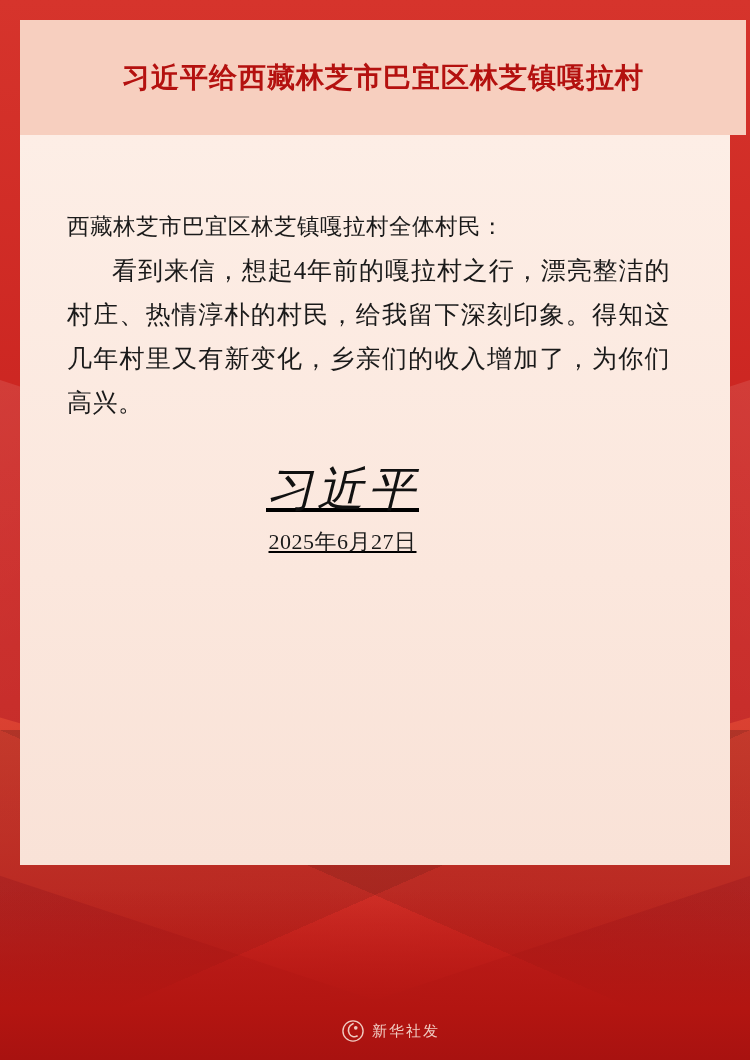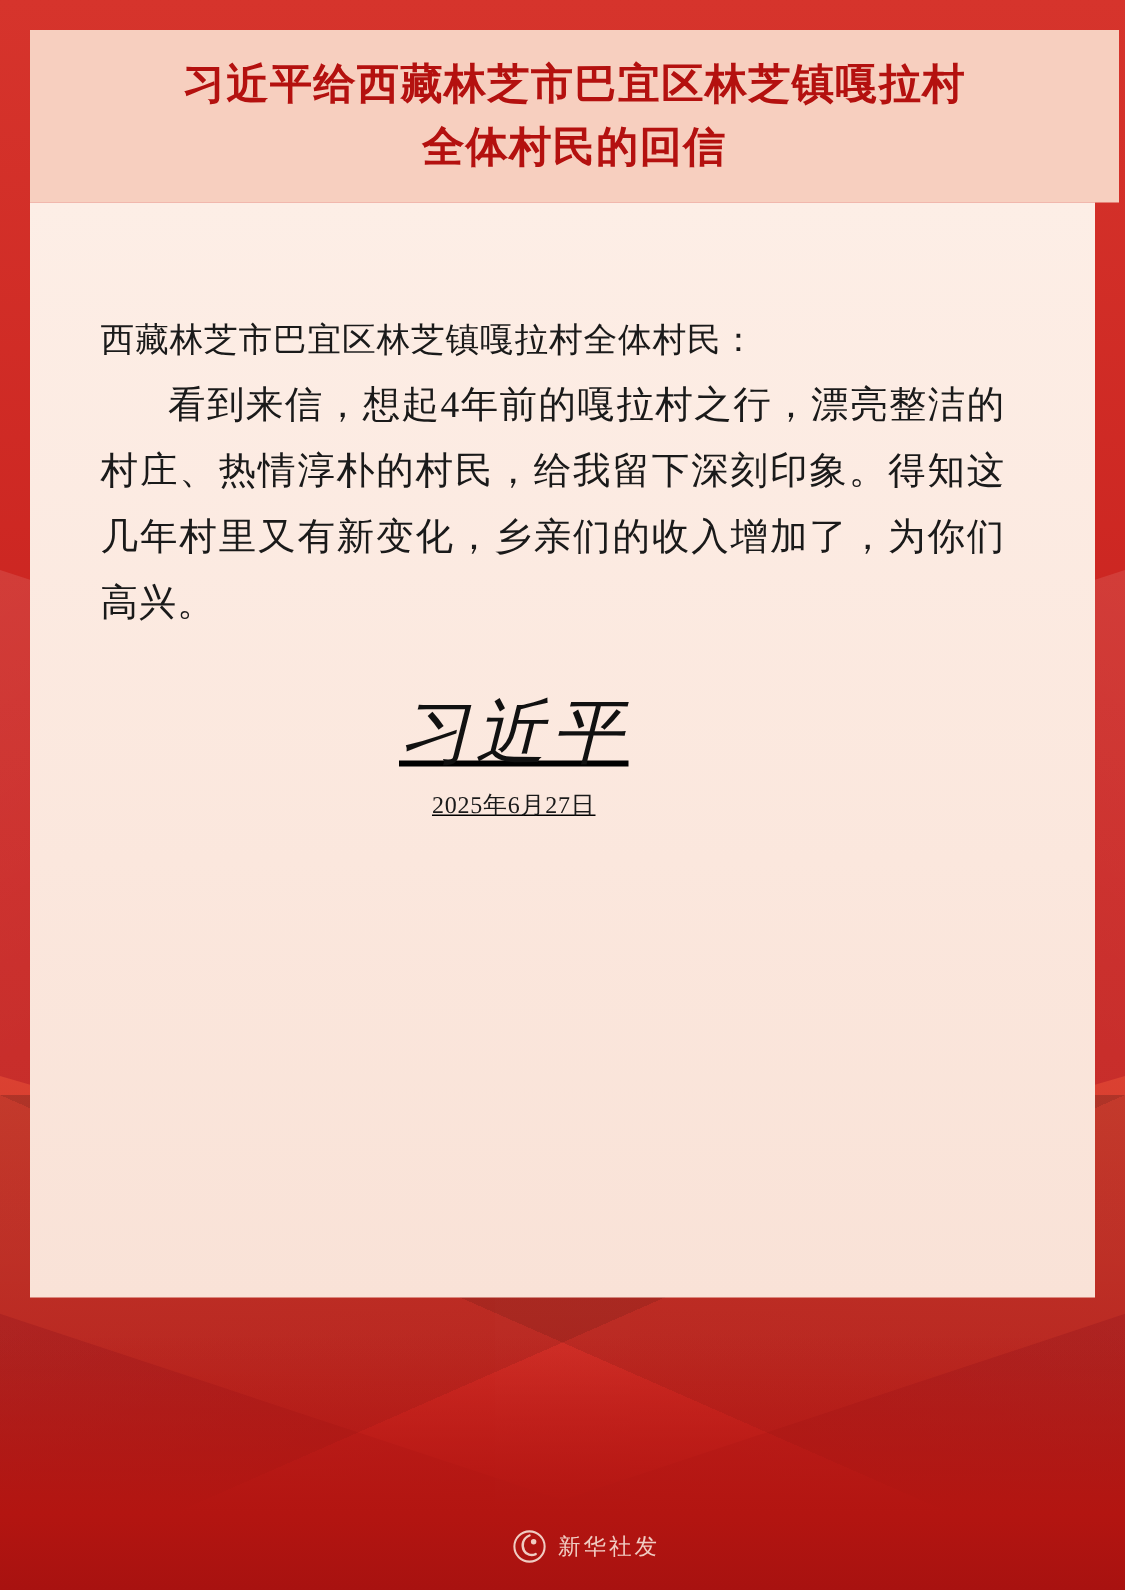--- a/index.html
+++ b/index.html
@@ -136,21 +136,21 @@
     font-family: "Liberation Serif", "DejaVu Serif", serif;
     font-size: 47px;
     color: #111;
     letter-spacing: 4px;
     line-height: 1.25;
     font-style: italic;
     font-weight: 500;
   }
   .sign-date {
     margin-top: 8px;
-    font-size: 16px;
+    font-size: 22px;
     color: #1a1a1a;
     letter-spacing: 0.5px;
   }
 
   
   .footer {
     position: absolute;
     left: 0;
     right: 0;
     bottom: 18px;
@@ -180,21 +180,20 @@
 
   <div class="bg-base"></div>
   <div class="bg-diag-left"></div>
   <div class="bg-diag-right"></div>
   <div class="bg-vshape"></div>
   <div class="bg-chevron"></div>
   <div class="bg-bottom-fade"></div>
 
   <div class="header">
     <div class="header-title">习近平给西藏林芝市巴宜区林芝镇嘎拉村</div>
-    <div class="header-title">全体村民的回信</div>
   </div>
 
   <div class="letter-card">
     <div class="salutation">西藏林芝市巴宜区林芝镇嘎拉村全体村民：</div>
     <p class="para">看到来信，想起4年前的嘎拉村之行，漂亮整洁的村庄、热情淳朴的村民，给我留下深刻印象。得知这几年村里又有新变化，乡亲们的收入增加了，为你们高兴。</p>
 
     <div class="sign-block">
       <div class="signature">习近平</div>
       <div class="sign-date">2025年6月27日</div>
     </div>

